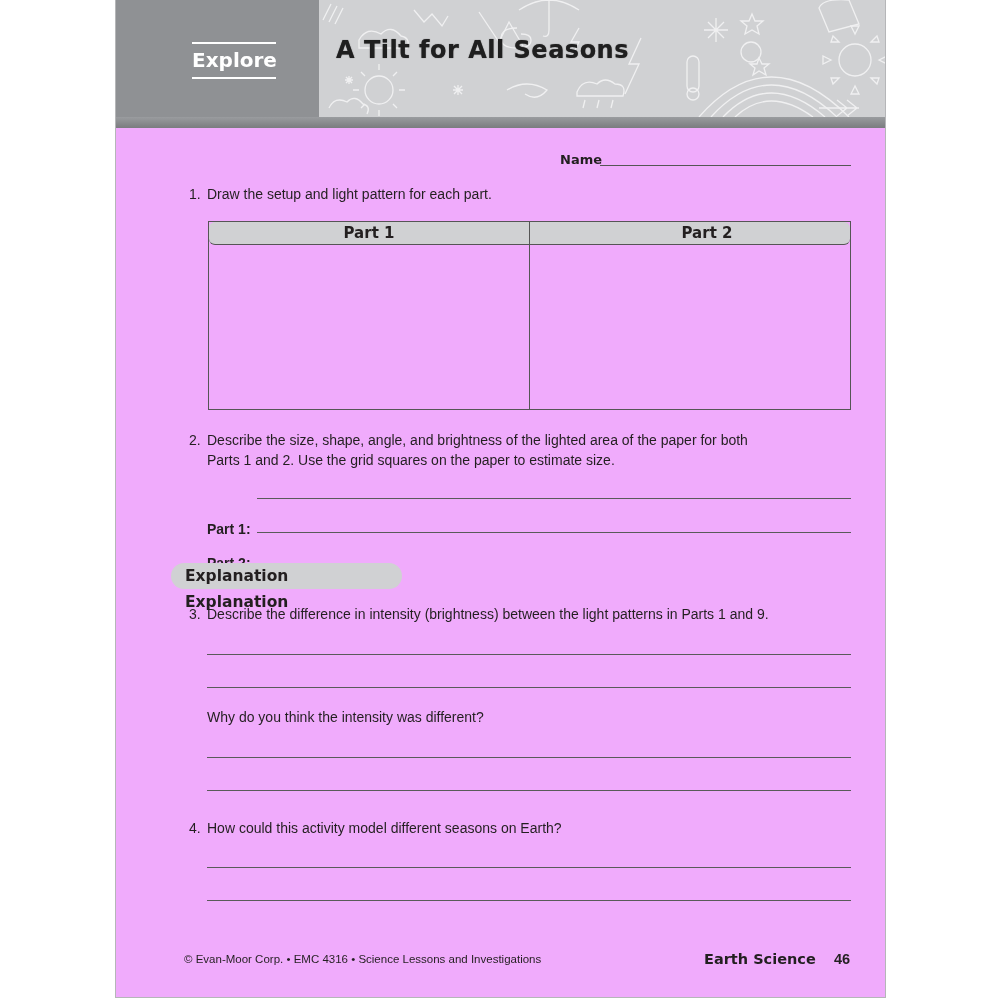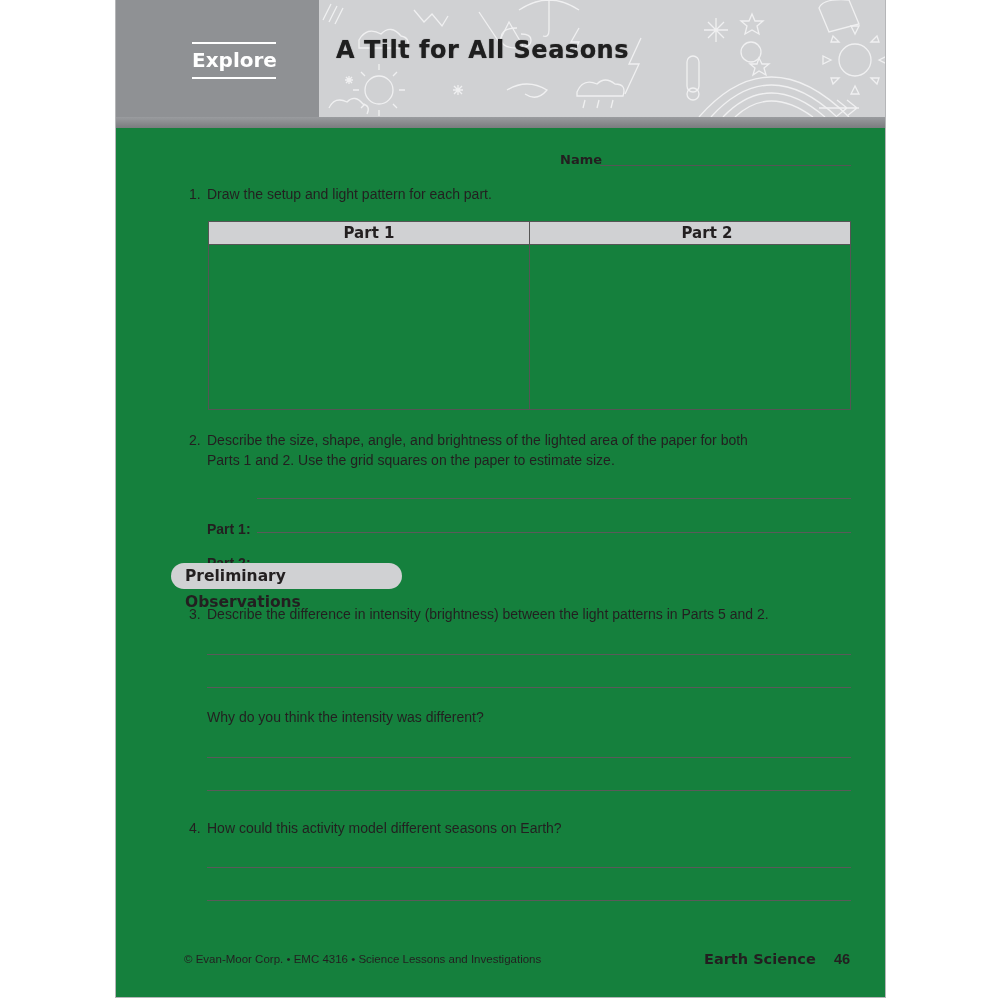--- a/index.html
+++ b/index.html
@@ -1,20 +1,20 @@
 <!DOCTYPE html>
 <html><head>
 <meta charset="utf-8">
 <style>
   html, body { margin: 0; padding: 0; background: #ffffff; }
   body { width: 1000px; height: 1000px; position: relative; overflow: hidden;
          font-family: "DejaVu Sans", sans-serif; color: #231f20; }
   .page { position: absolute; left: 115px; top: 0; width: 769px; height: 997px;
           border-left: 1px solid #b5b6b8; border-right: 1px solid #b5b6b8; border-bottom: 1px solid #b5b6b8;
-          background: #15803d; }
+          background: #f0abfc; }
   .banner-left { position: absolute; left: 0; top: 0; width: 203px; height: 117px; background: #8f9194; }
   .banner-right { position: absolute; left: 203px; top: 0; width: 566px; height: 117px; background: #d0d1d3; overflow: hidden; }
   .banner-bar { position: absolute; left: 0; top: 117px; width: 769px; height: 11px;
                 background: linear-gradient(#9a9c9f, #7a7c7f); }
   .explore { position: absolute; left: 76px; top: 42px; width: 84px; height: 37px;
              border-top: 2px solid #fff; border-bottom: 2px solid #fff; box-sizing: border-box;
              color: #fff; font-weight: bold; font-size: 20px; line-height: 33px; text-align: center;
              font-family: "DejaVu Sans", sans-serif; }
   .title { position: absolute; left: 220px; top: 36px; font-size: 24px; font-weight: bold;
            color: #1f1f1f; letter-spacing: 0.5px; font-family: "DejaVu Sans", sans-serif;
@@ -24,21 +24,21 @@
                   font-weight: bold; font-size: 15.5px; line-height: 26px; padding: 0 14px;
                   color: #231f20; font-family: "DejaVu Sans", sans-serif; box-sizing: border-box; }
   .name-label { position: absolute; left: 444px; top: 152px; font-size: 13px; font-weight: bold; }
   .name-line { position: absolute; left: 484px; top: 165px; width: 251px; height: 0; border-top: 1.5px solid #555; }
   .q { position: absolute; font-size: 14px; color: #231f20; font-family: "Liberation Sans", sans-serif; }
   .q .num { position: absolute; left: 0; }
   .q .txt { position: absolute; left: 18px; white-space: nowrap; }
   .table { position: absolute; left: 92px; top: 221px; width: 643px; height: 189px;
            border: 1.5px solid #555; box-sizing: border-box; }
   .table .head { position: absolute; left: 0; top: 0; width: 100%; height: 23px; background: #d0d1d3;
-                 border-bottom: 1.5px solid #555; box-sizing: border-box; }
+                 border-bottom: 1.5px solid #555; box-sizing: border-box; border-radius: 6px; }
   .table .hcell { position: absolute; top: 0; height: 22px; line-height: 22px; text-align: center;
                   font-weight: bold; font-size: 15px; font-family: "DejaVu Sans", sans-serif; }
   .table .divider { position: absolute; left: 320px; top: 0; width: 0; height: 100%; border-left: 1.5px solid #555; }
   .table .body-cell { position: absolute; top: 23px; height: 162px; }
   .lbl { position: absolute; font-weight: bold; font-size: 14px; font-family: "Liberation Sans", sans-serif; margin-top: 36px; }
   .wline { position: absolute; height: 0; border-top: 1.5px solid #5a5a5a; }
   .footer-copy { position: absolute; left: 68px; top: 953px; font-size: 11.5px; font-family: "Liberation Sans", sans-serif; color: #231f20; }
   .footer-subject { position: absolute; left: 588px; top: 951px; font-size: 14.5px; font-weight: bold; font-family: "DejaVu Sans", sans-serif; }
   .footer-page { position: absolute; left: 718px; top: 951px; font-size: 14.5px; font-weight: bold; font-family: "Liberation Sans", sans-serif; }
 </style>
@@ -124,25 +124,25 @@
     <span class="num">2.</span>
     <span class="txt">Describe the size, shape, angle, and brightness of the lighted area of the paper for both</span>
     <span class="txt" style="top:20px;">Parts 1 and 2. Use the grid squares on the paper to estimate size.</span>
   </div>
 
   <div class="lbl" style="left:91px; top:485px;">Part 1:</div>
   <div class="wline" style="left:141px; top:498px; width:594px;"></div>
   <div class="lbl" style="left:91px; top:519px;">Part 2:</div>
   <div class="wline" style="left:141px; top:532px; width:594px;"></div>
 
-  <div class="section-pill" style="left:55px; top:563px; width:231px;">Preliminary Observations</div>
+  <div class="section-pill" style="left:55px; top:563px; width:231px;">Explanation Explanation</div>
 
   <div class="q" style="left:73px; top:606px;">
     <span class="num">3.</span>
-    <span class="txt">Describe the difference in intensity (brightness) between the light patterns in Parts 5 and 2.</span>
+    <span class="txt">Describe the difference in intensity (brightness) between the light patterns in Parts 1 and 9.</span>
   </div>
   <div class="wline" style="left:91px; top:654px; width:644px;"></div>
   <div class="wline" style="left:91px; top:687px; width:644px;"></div>
 
   <div class="q" style="left:91px; top:709px;">
     <span style="white-space:nowrap;">Why do you think the intensity was different?</span>
   </div>
   <div class="wline" style="left:91px; top:757px; width:644px;"></div>
   <div class="wline" style="left:91px; top:790px; width:644px;"></div>
 

